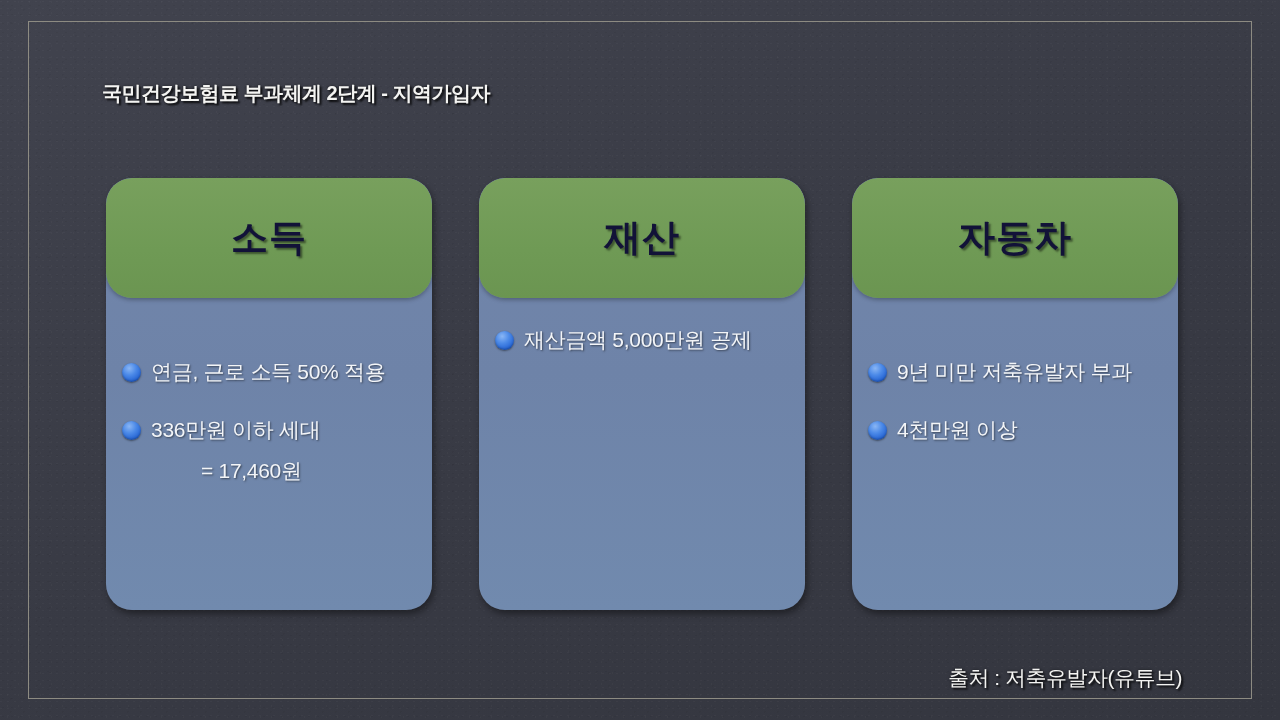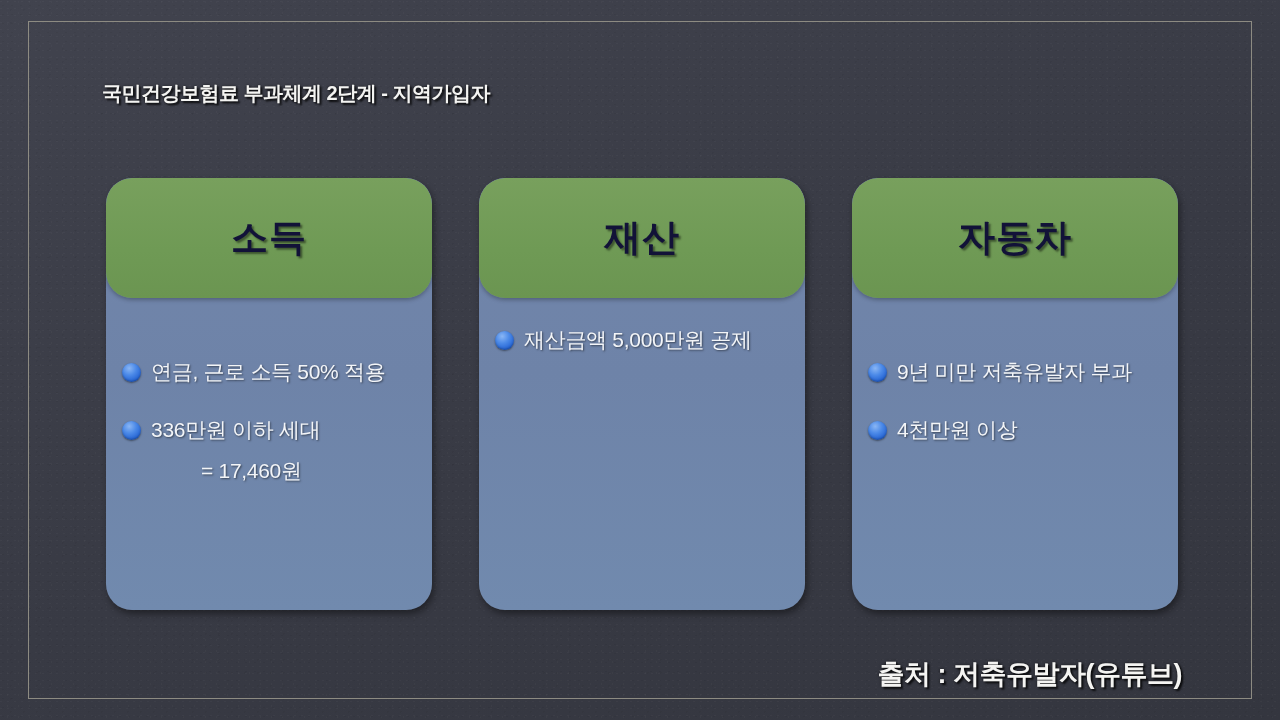--- a/index.html
+++ b/index.html
@@ -145,22 +145,22 @@
     display: block;
     margin-top: 12px;
     padding-left: 50px;
     white-space: nowrap;
   }
 
   .source-note {
     position: absolute;
     right: 98px;
     bottom: 28px;
-    font-size: 27px;
-    font-weight: bold;
+    font-size: 21px;
+    font-weight: normal;
     color: #f4f4f2;
     letter-spacing: -0.5px;
     text-shadow: 2px 2px 2px rgba(0,0,0,0.75), 0 0 3px rgba(0,0,0,0.6);
     white-space: nowrap;
   }
 </style>
 </head>
 <body>
 
 <div class="slide-bg"></div>

